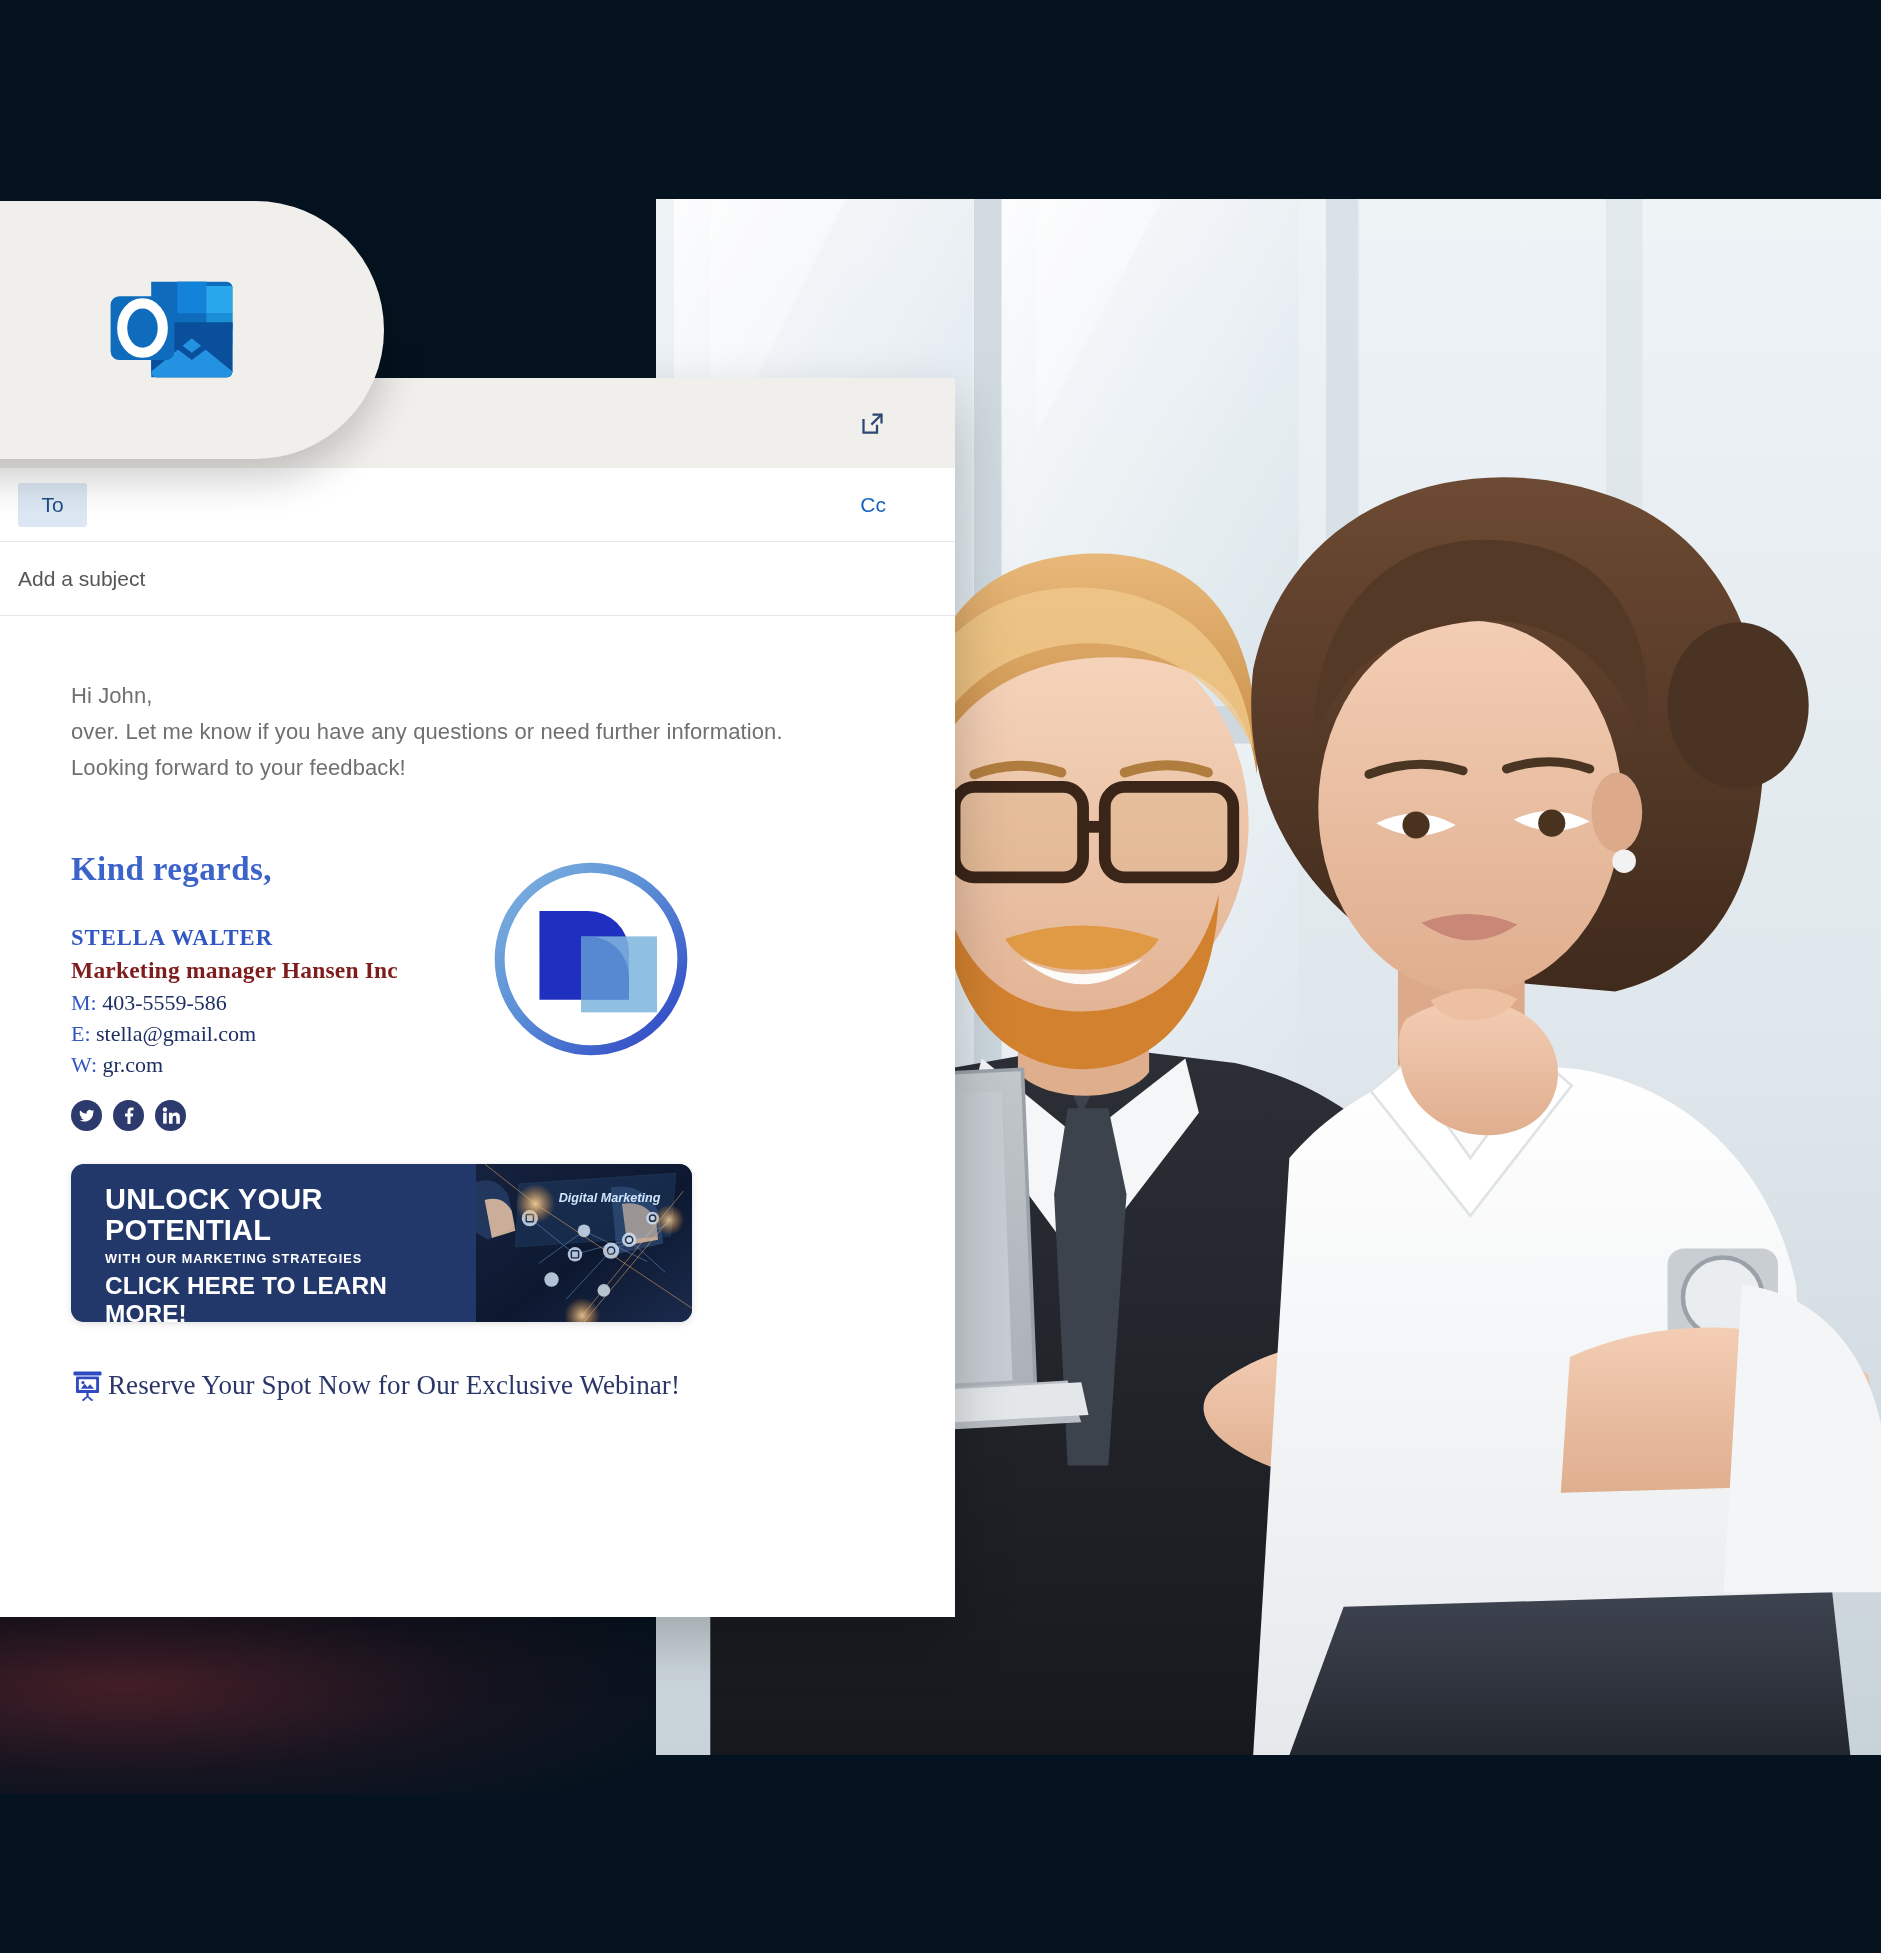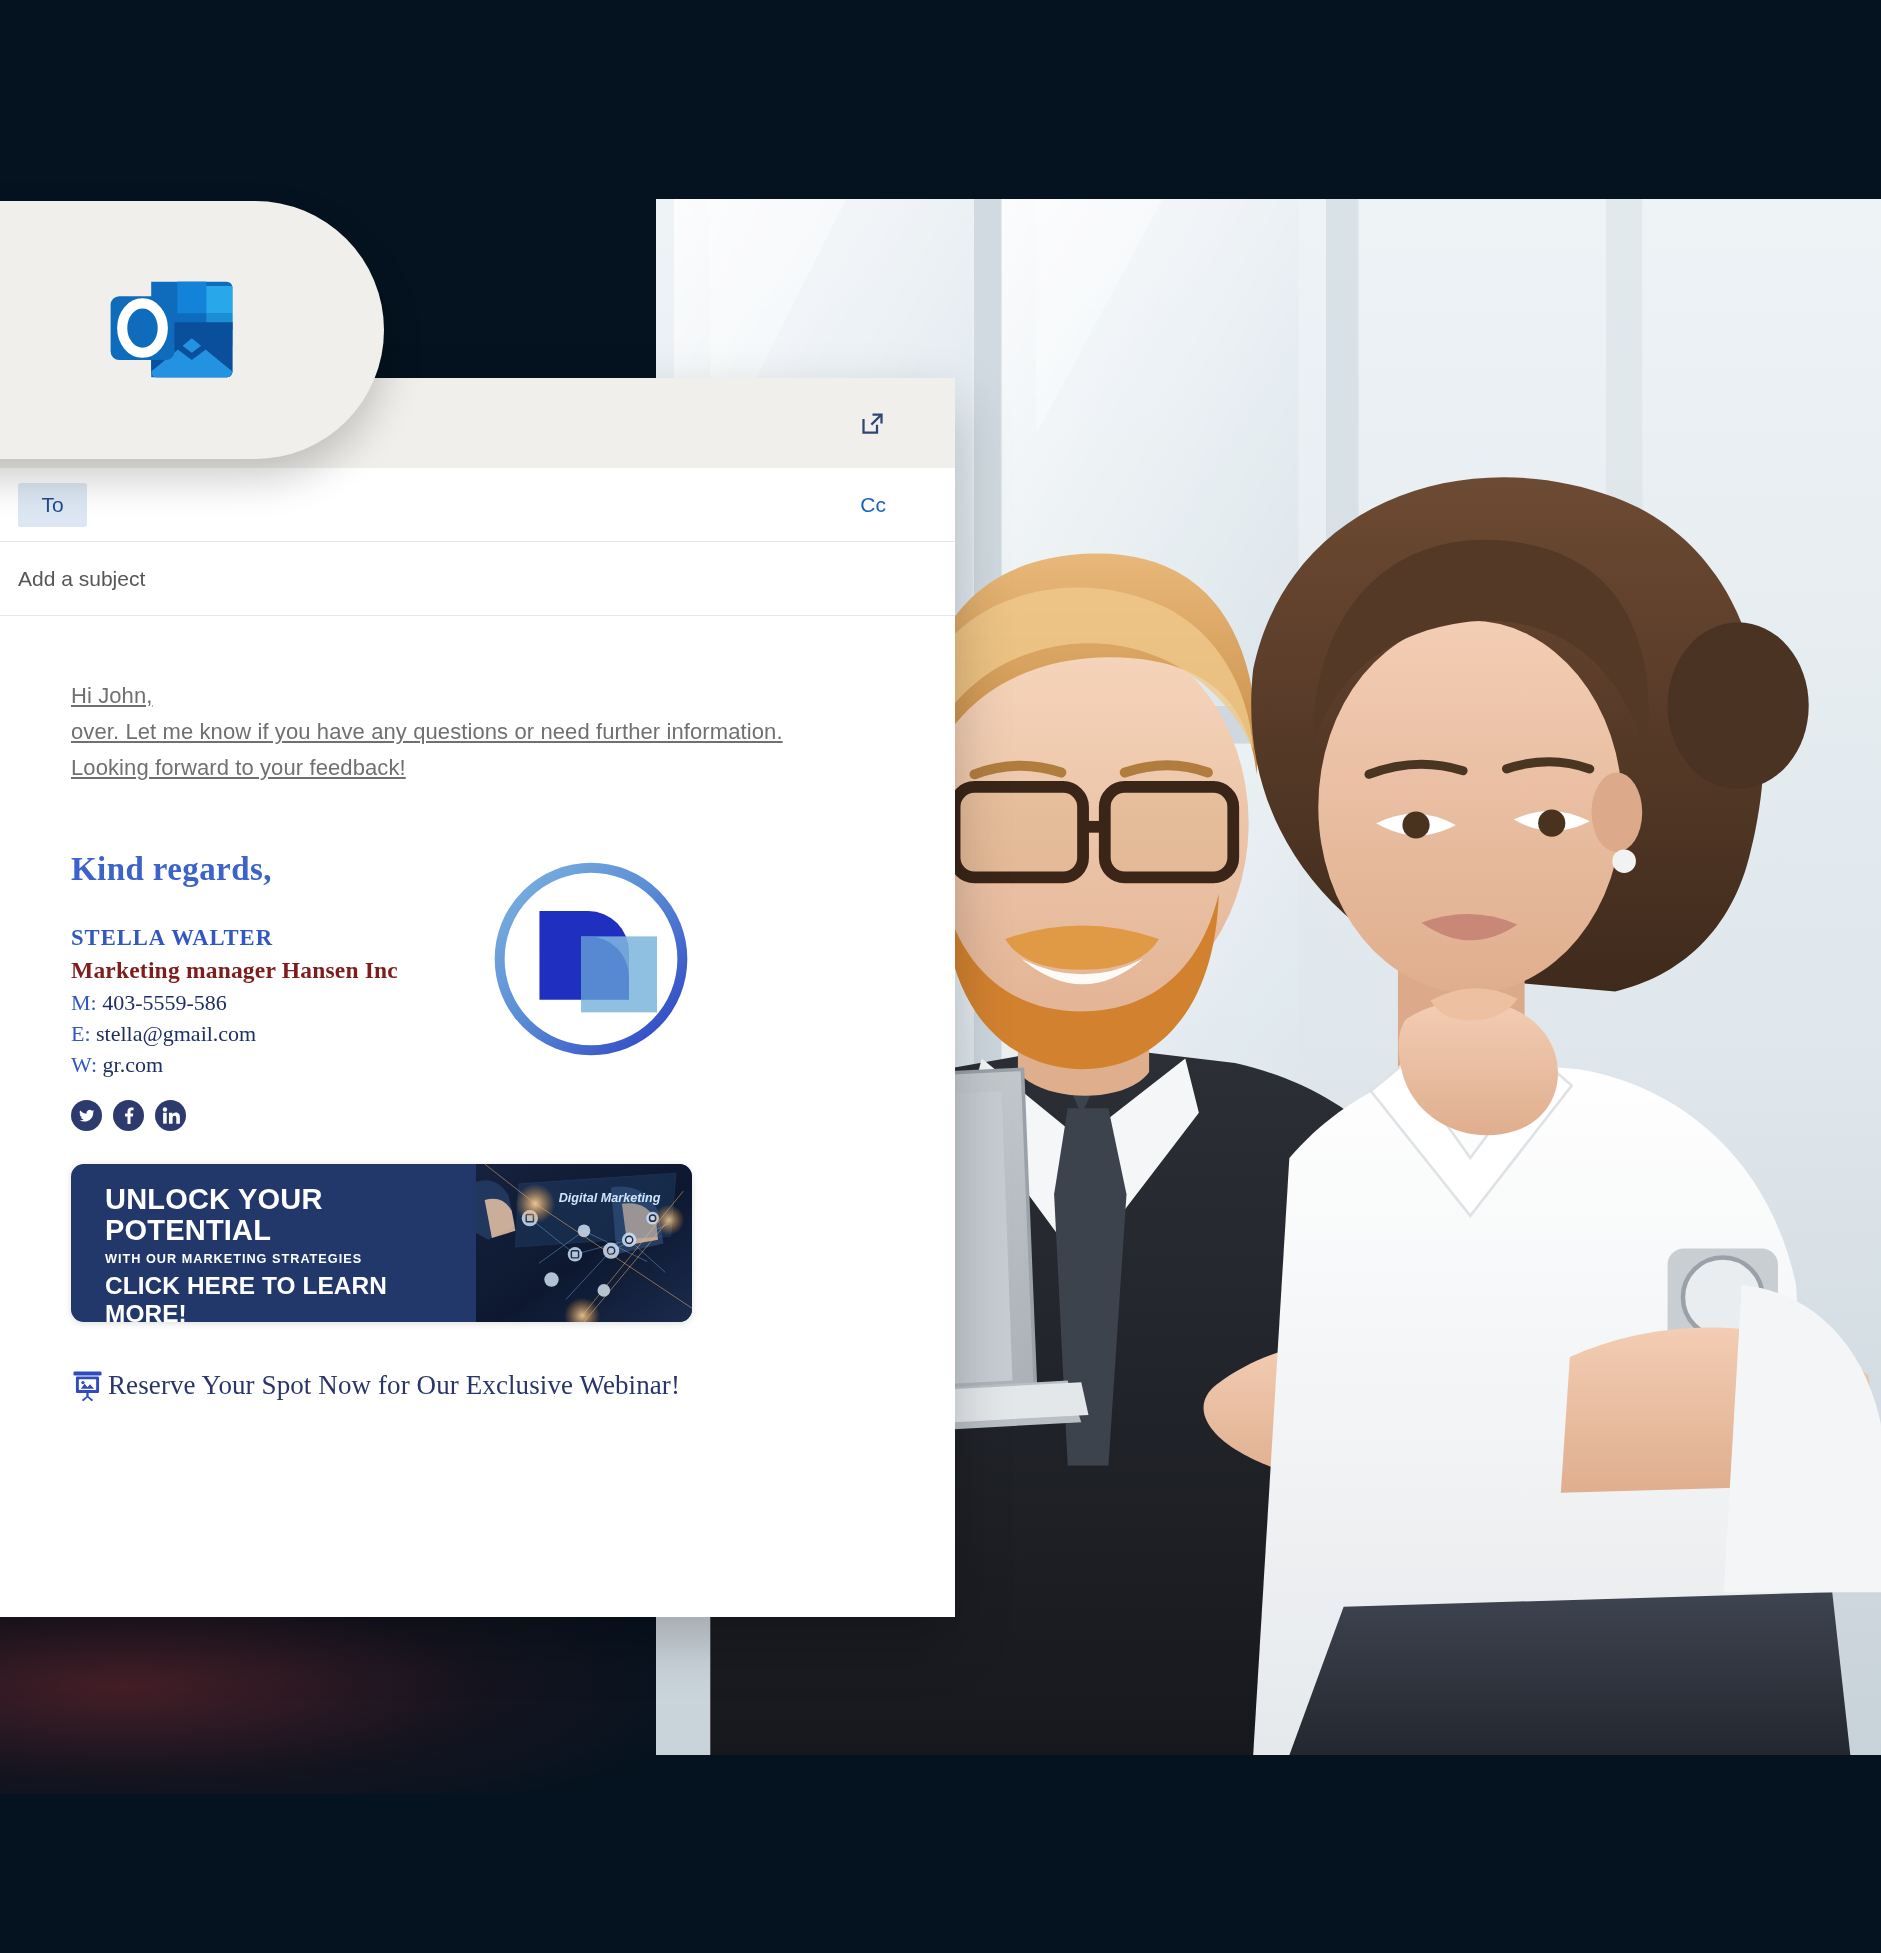--- a/index.html
+++ b/index.html
@@ -89,21 +89,20 @@
   .subject-ph { color: #565656; font-size: 21px; text-align: right; }
 
   #body-area {
     flex: 1 1 auto;
     padding: 62px 72px 0 125px;
     position: relative;
   }
   .body-line {
     font-size: 22px; line-height: 36px; color: #707070;
     letter-spacing: 0.1px;
-    text-decoration: underline;
   }
 
   
   #signature { margin-top: 65px; position: relative; }
   #kind-regards {
     font-family: "Liberation Serif", serif;
     font-weight: 700; font-size: 33px; color: #3b63c9;
     letter-spacing: 0.4px;
     margin-top: 27px;
   }

